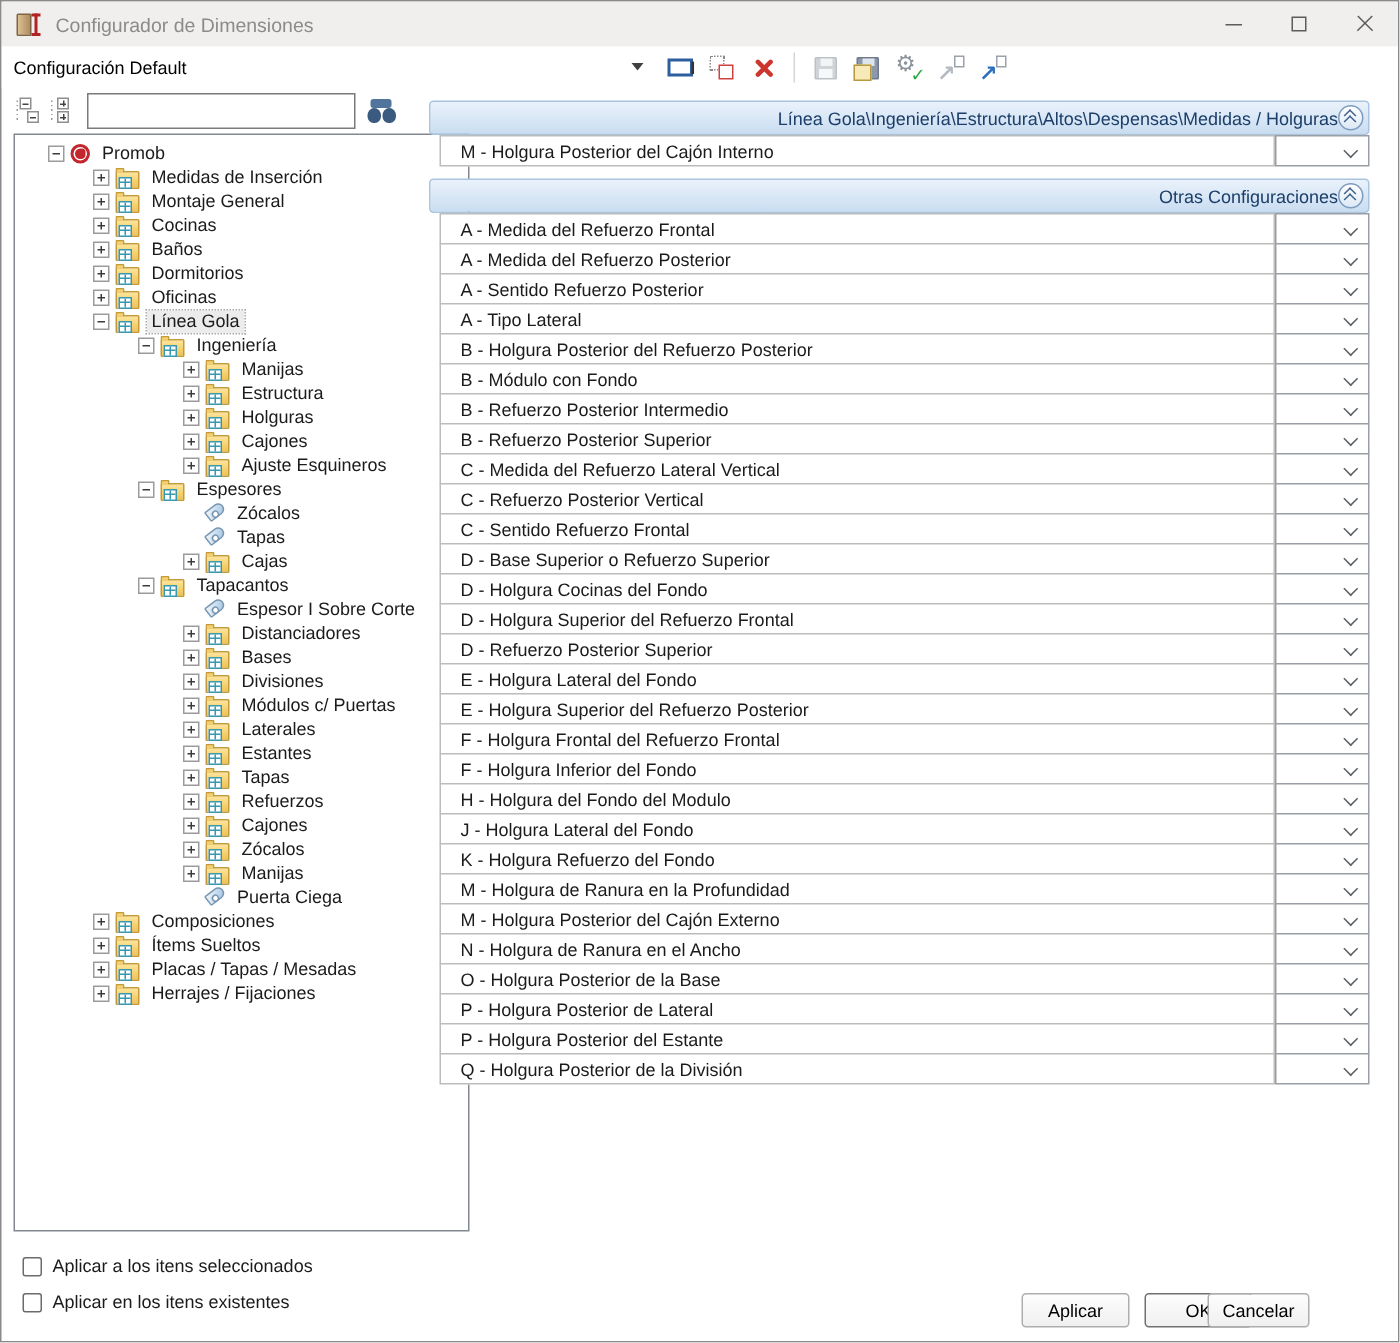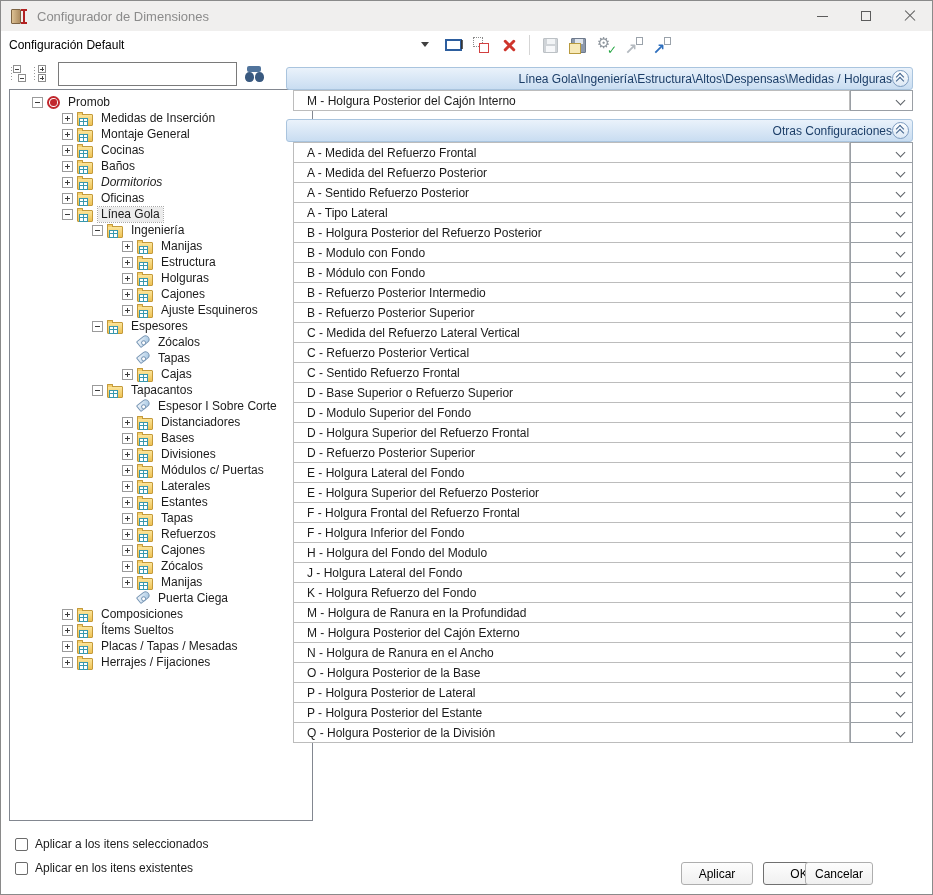--- a/index.html
+++ b/index.html
@@ -229,21 +229,21 @@
         <span class="tree-label">Cocinas</span>
       </div>
       <div class="tree-row" style="padding-left: 52px;">
         <span class="exp plus"></span>
         <span class="tree-ic ic-folder">
           <i class="tab"></i>
           <i class="grid"></i>
         </span>
         <span class="tree-label">Baños</span>
       </div>
-      <div class="tree-row" style="padding-left: 52px; font-style: italic;">
+      <div class="tree-row" style="padding-left: 52px;">
         <span class="exp plus"></span>
         <span class="tree-ic ic-folder">
           <i class="tab"></i>
           <i class="grid"></i>
         </span>
         <span class="tree-label">Dormitorios</span>
       </div>
       <div class="tree-row" style="padding-left: 52px;">
         <span class="exp plus"></span>
         <span class="tree-ic ic-folder">
@@ -511,24 +511,20 @@
           </div>
           <div class="cfg-row">
             <div class="row-label">A - Tipo Lateral</div>
             <div class="combo"></div>
           </div>
           <div class="cfg-row">
             <div class="row-label">B - Holgura Posterior del Refuerzo Posterior</div>
             <div class="combo"></div>
           </div>
           <div class="cfg-row">
-            <div class="row-label">B - Modulo con Fondo</div>
-            <div class="combo"></div>
-          </div>
-          <div class="cfg-row">
             <div class="row-label">B - Módulo con Fondo</div>
             <div class="combo"></div>
           </div>
           <div class="cfg-row">
             <div class="row-label">B - Refuerzo Posterior Intermedio</div>
             <div class="combo"></div>
           </div>
           <div class="cfg-row">
             <div class="row-label">B - Refuerzo Posterior Superior</div>
             <div class="combo"></div>
@@ -543,21 +539,21 @@
           </div>
           <div class="cfg-row">
             <div class="row-label">C - Sentido Refuerzo Frontal</div>
             <div class="combo"></div>
           </div>
           <div class="cfg-row">
             <div class="row-label">D - Base Superior o Refuerzo Superior</div>
             <div class="combo"></div>
           </div>
           <div class="cfg-row">
-            <div class="row-label">D - Modulo Superior del Fondo</div>
+            <div class="row-label">D - Holgura Cocinas del Fondo</div>
             <div class="combo"></div>
           </div>
           <div class="cfg-row">
             <div class="row-label">D - Holgura Superior del Refuerzo Frontal</div>
             <div class="combo"></div>
           </div>
           <div class="cfg-row">
             <div class="row-label">D - Refuerzo Posterior Superior</div>
             <div class="combo"></div>
           </div>

